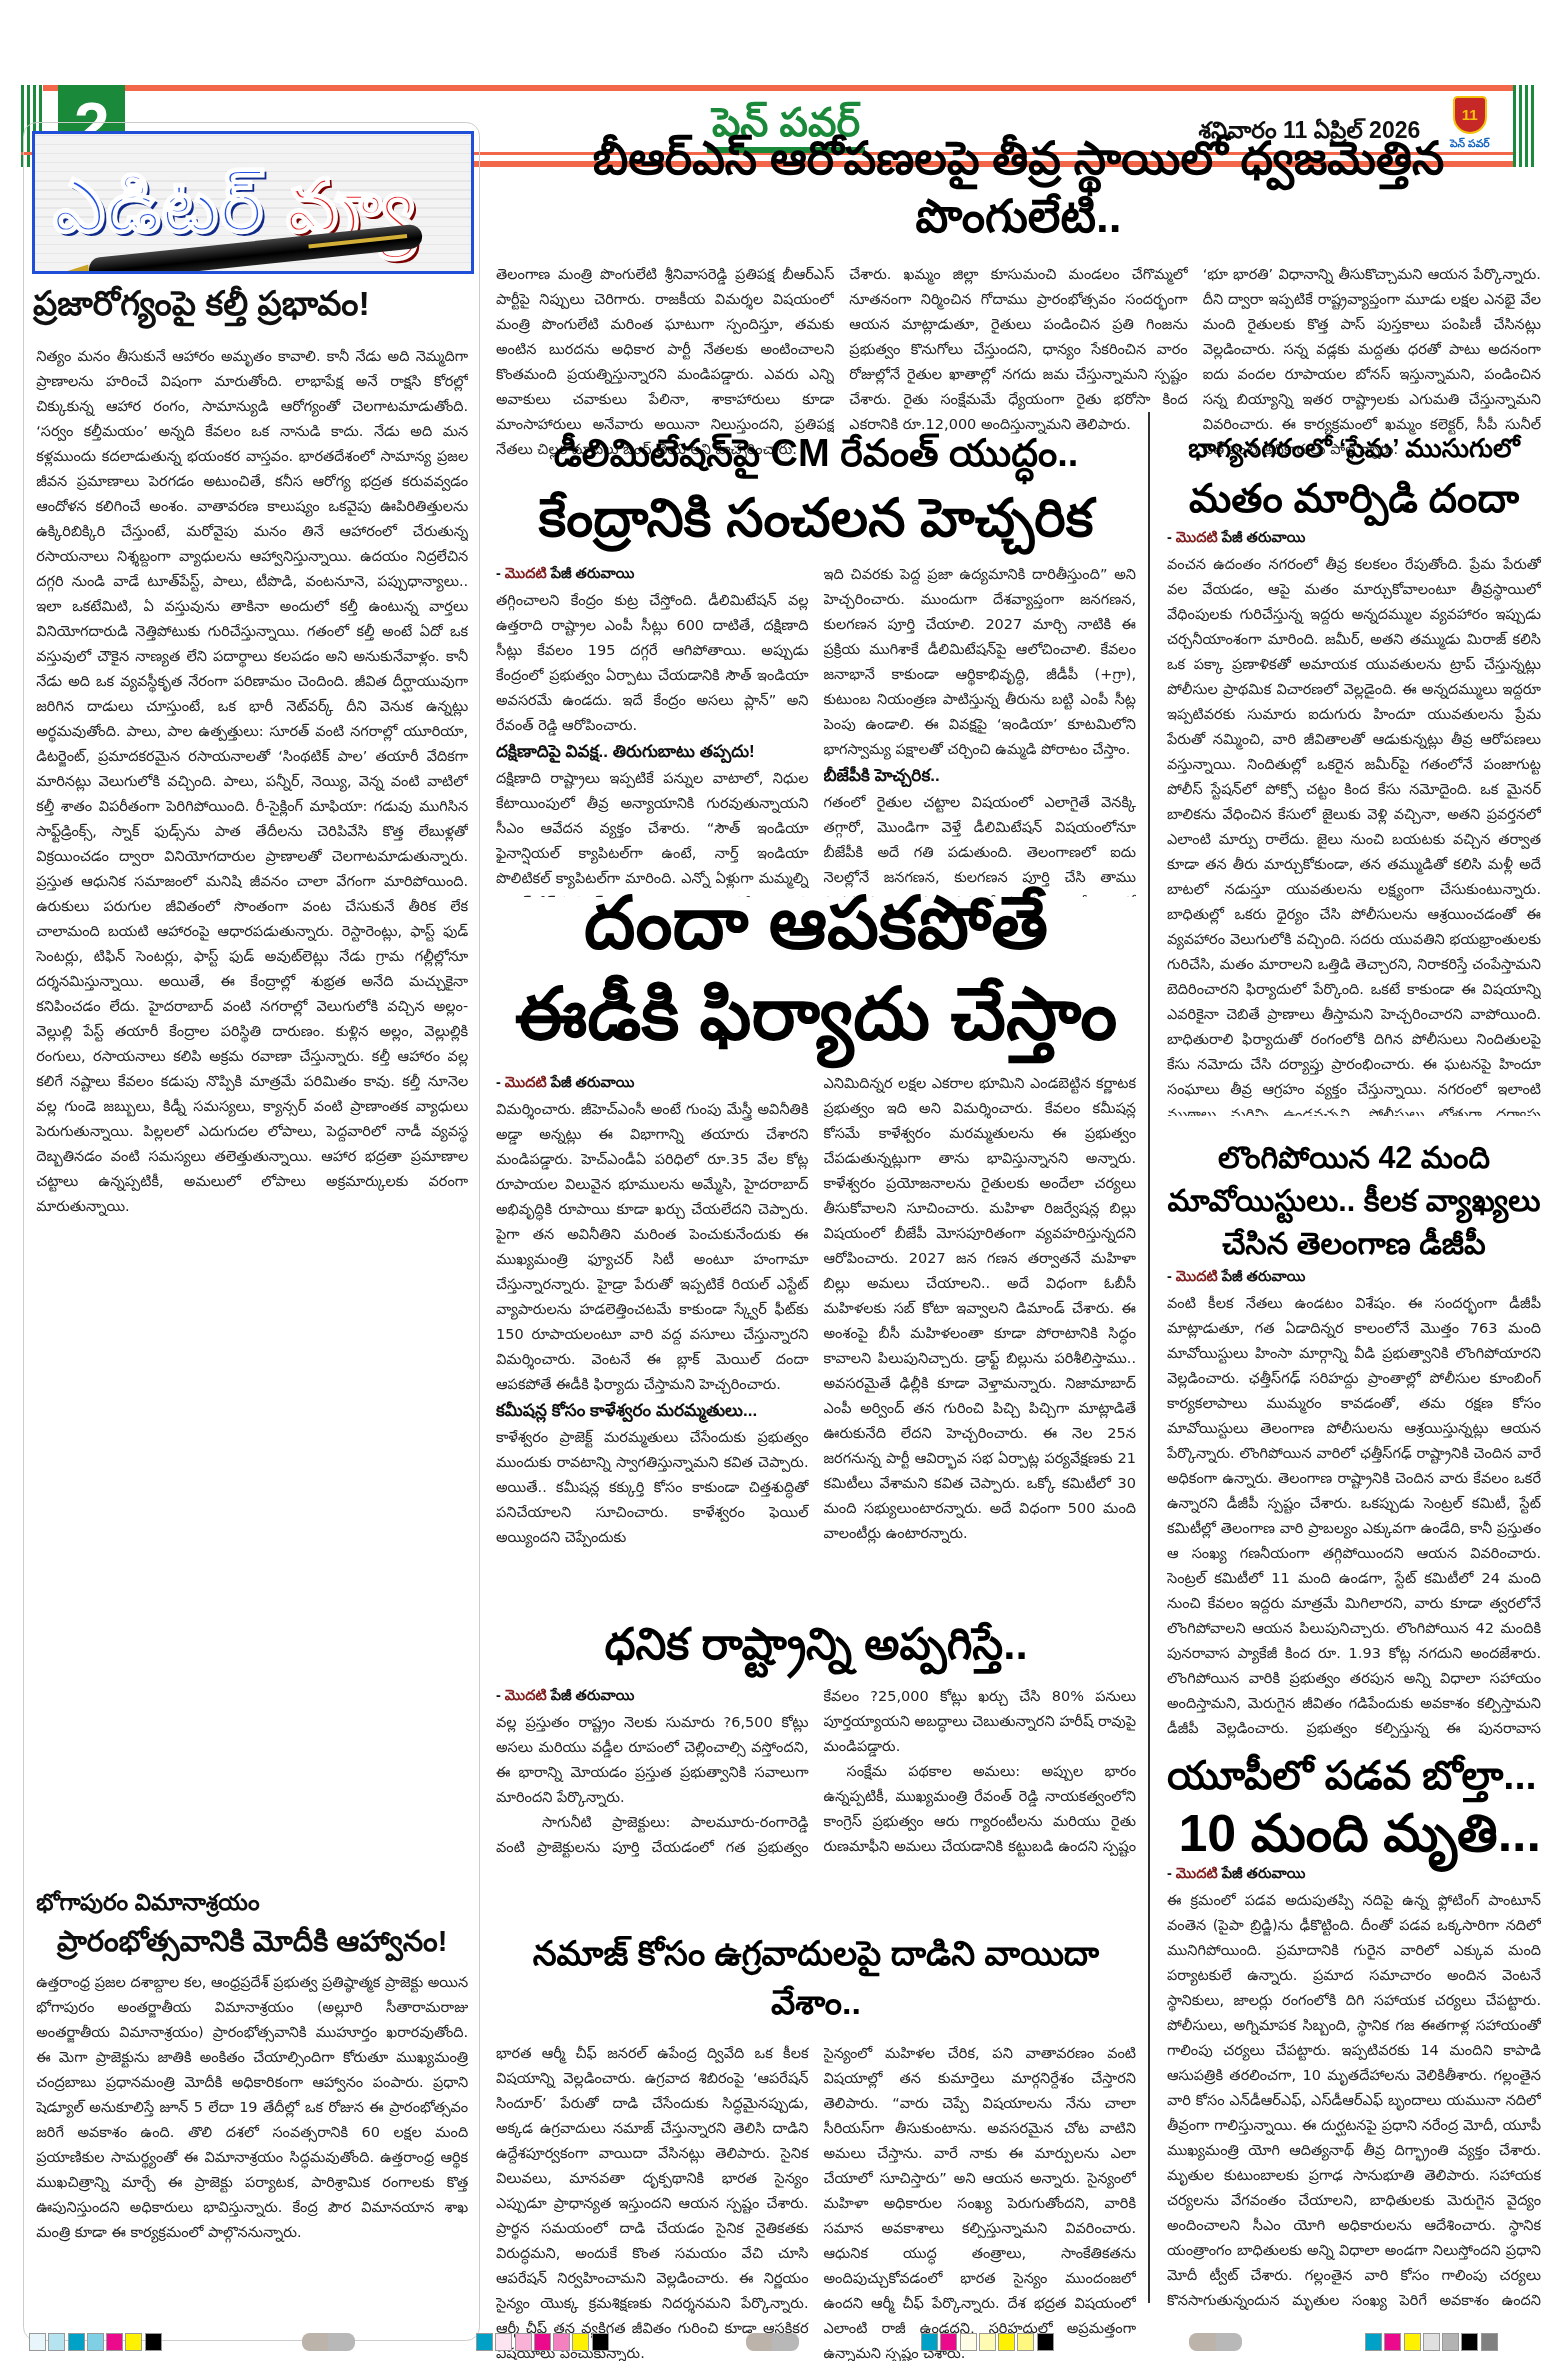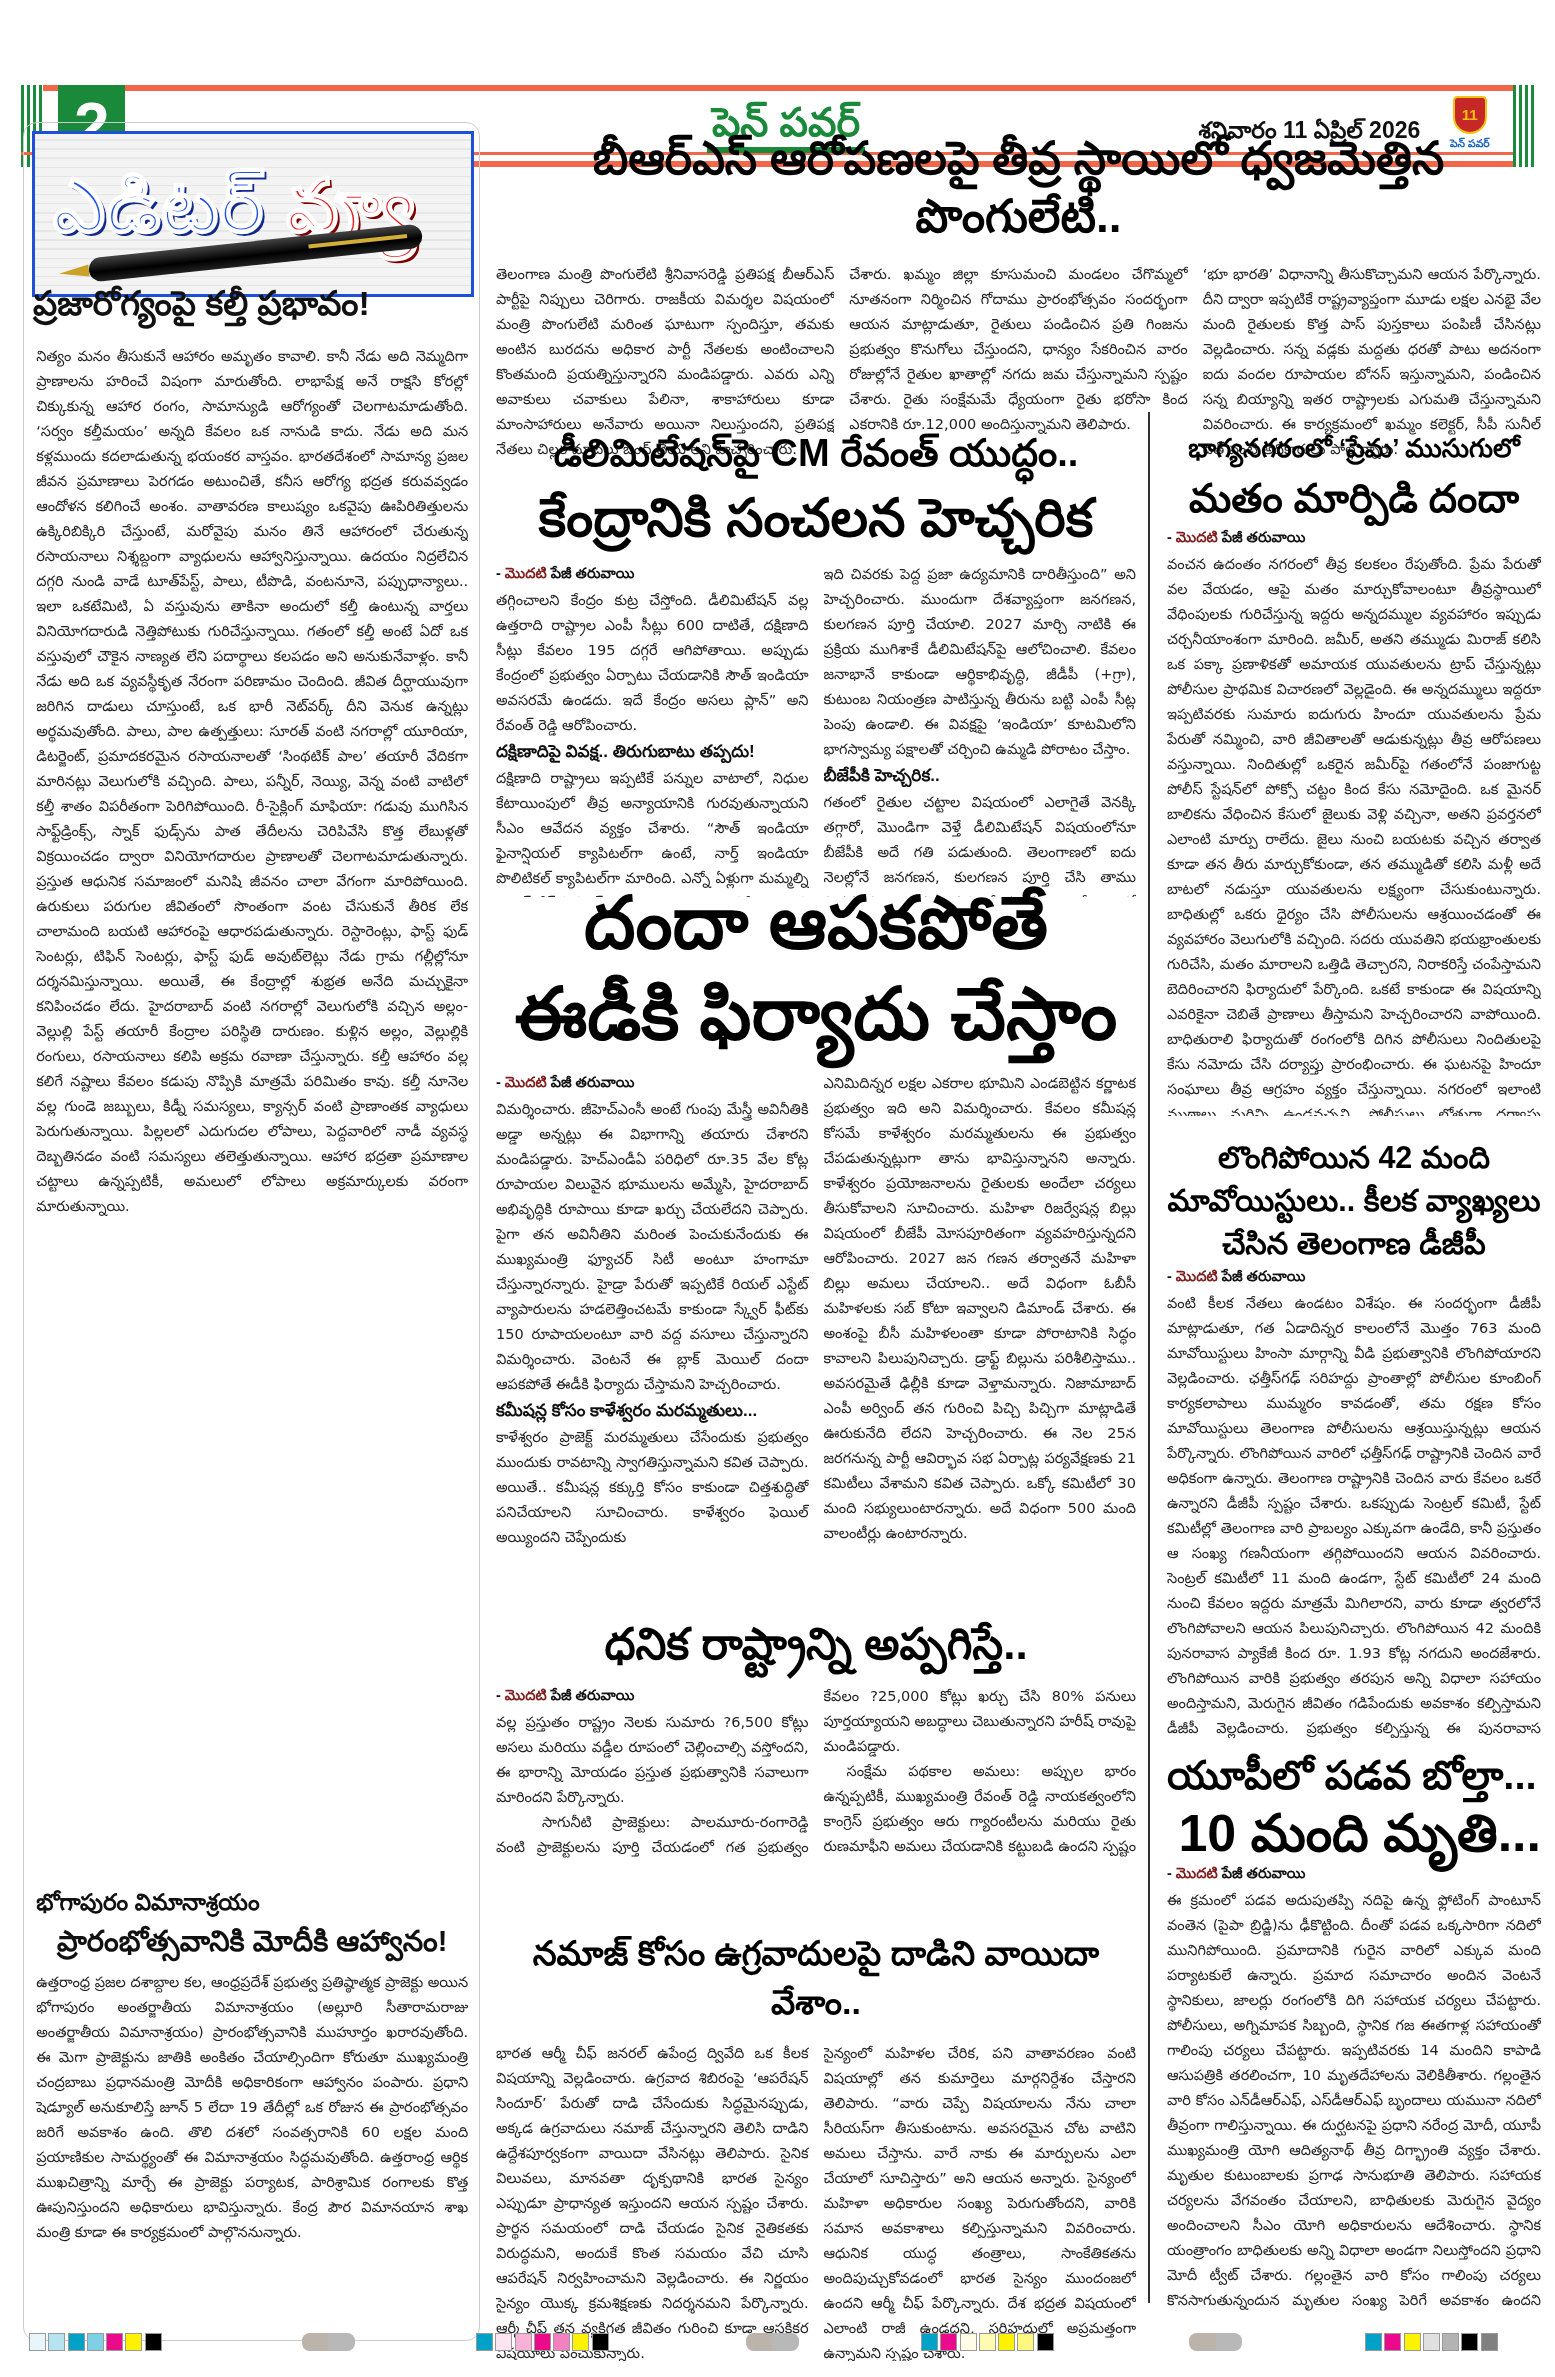--- a/index.html
+++ b/index.html
@@ -10,21 +10,21 @@
 .mh-left,.mh-right{position:absolute;top:-6.1px;bottom:-6.1px;width:21.3px;background:repeating-linear-gradient(90deg,#1b8a3c 0 3px,#fff 3px 6.1px)}
 .mh-left{left:0}.mh-right{right:0}
 .page-num{position:absolute;left:37px;top:-6.1px;bottom:-6.1px;width:67px;background:#1a8a3a;color:#fff;font:bold 64px "Liberation Sans",sans-serif;display:flex;align-items:center;justify-content:center}
 .paper-name{position:absolute;left:686px;top:6.1px;color:#1a8a3a;font:bold 40px "Liberation Sans",sans-serif;border-bottom:6.1px solid #1a8a3a;padding:0 4.6px;line-height:1.25}
 .pub-date{position:absolute;right:114px;top:26px;font:bold 23px "Liberation Sans",sans-serif}
 .logo{position:absolute;right:38px;top:4.6px;width:53px;height:69px}
 .logo .shield{width:34px;height:38px;margin:0 auto;background:#c62828;border-radius:4.6px 4.6px 17px 17px;border:2.3px solid #f4c20d;color:#f4c20d;font:bold 15.2px "Liberation Sans",sans-serif;display:flex;align-items:center;justify-content:center}
 .logo .lt{color:#1565c0;font:bold 10.7px "Liberation Sans",sans-serif;text-align:center;margin-top:3px}
 
 .editor-box{position:absolute;left:23px;top:122px;width:457px;height:2219px;border:1.5px solid #ccc;border-radius:13.7px}
-.ev-banner{position:absolute;left:7.6px;top:7.6px;width:442px;height:166px;border:3px solid #1f4fd8;background:repeating-linear-gradient(0deg,#f3f3f3 0 7.6px,#e6e6e6 7.6px 9.1px);overflow:hidden}
+.ev-banner{position:absolute;left:7.6px;top:7.6px;width:442px;height:143px;border:3px solid #1f4fd8;background:repeating-linear-gradient(0deg,#f3f3f3 0 7.6px,#e6e6e6 7.6px 9.1px);overflow:hidden}
 .ev-title{position:absolute;left:18.3px;top:30.5px;font:bold 73px "Liberation Sans",sans-serif;letter-spacing:1.5px}
 .ev-title .b{color:#2251e0;-webkit-text-stroke:2.3px #fff;text-shadow:3px 3px 0 #102a8a}
 .ev-title .r{color:#e41b1b;-webkit-text-stroke:2.3px #fff;text-shadow:3px 3px 0 #7a0000}
 .pen{position:absolute;left:53px;top:107px;width:335px;height:24.4px;border-radius:12.2px 12.2px 12.2px 12.2px;background:linear-gradient(#444,#000 60%,#222);transform:rotate(-6deg)}
 .pen:before{content:"";position:absolute;left:-30.5px;top:6.1px;border-right:30.5px solid #c9a227;border-top:6.1px solid transparent;border-bottom:6.1px solid transparent}
 .pen:after{content:"";position:absolute;left:221px;top:9.1px;width:99px;height:3.8px;background:#d4af37}
 .ev-head{position:absolute;left:9.1px;top:160px;width:439px;font:bold 34px "Liberation Sans",sans-serif;line-height:1.2}
 .body-text{font-family:"DejaVu Sans",sans-serif;font-size:14.5px;line-height:25px;text-align:justify;color:#222}
 .ev-body{position:absolute;left:12.2px;top:221px;width:432px;height:1525px;overflow:hidden}
 .sub-box{position:absolute;left:12.2px;top:1761px;width:432px}

